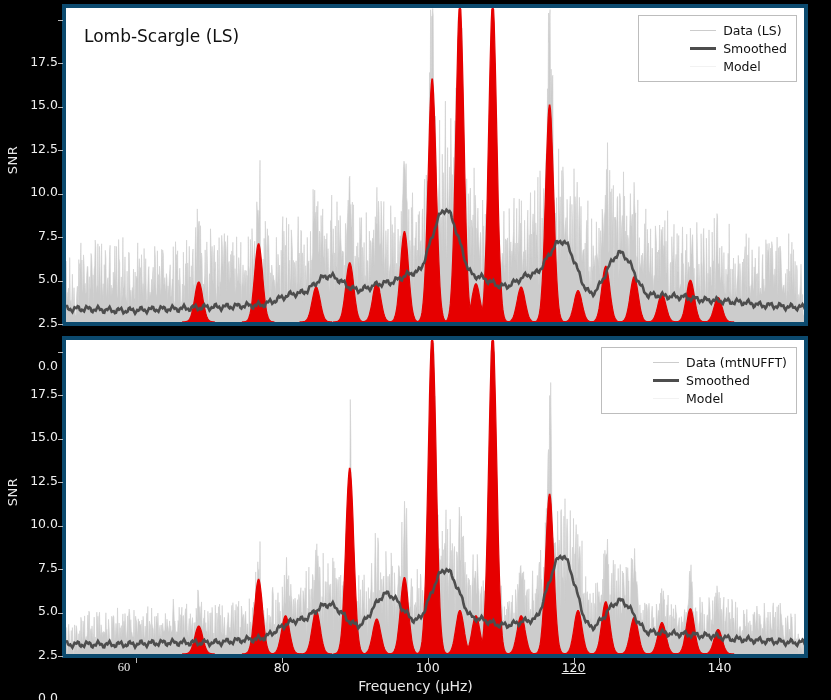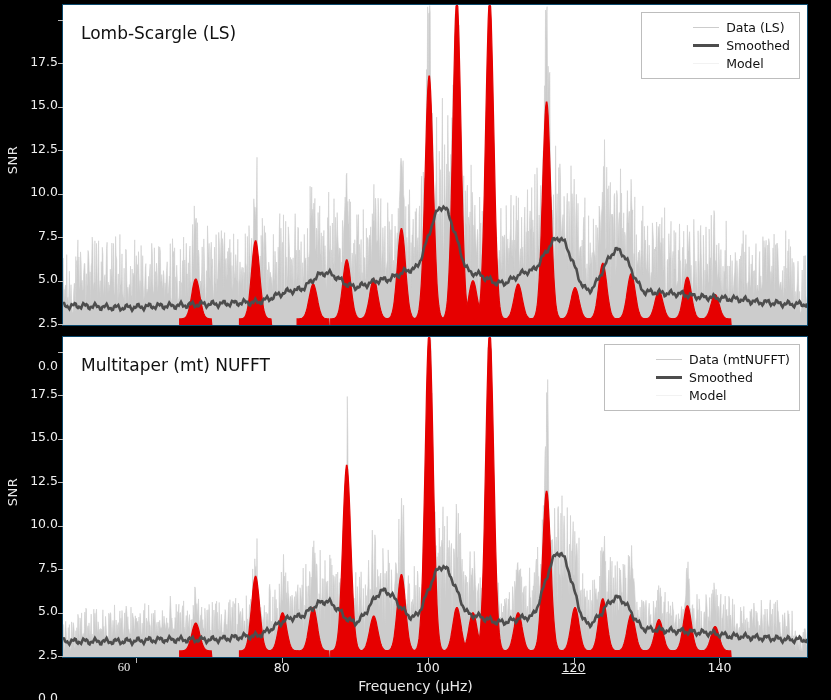--- a/index.html
+++ b/index.html
@@ -1,19 +1,19 @@
 <!DOCTYPE html>
 <html><head>
 <meta charset="utf-8">
 <style>
   html,body{margin:0;padding:0;background:#000;}
   body{width:831px;height:700px;overflow:hidden;font-family:"DejaVu Sans","Liberation Sans",sans-serif;}
   .fig{position:relative;width:831px;height:700px;background:#000;}
 
-  .panel{position:absolute;background:#fff;border:1px solid #0c4a6e;box-sizing:border-box;}
+  .panel{position:absolute;background:#fff;border:4px solid #0c4a6e;box-sizing:border-box;}
   #panel-top{left:62px;top:4px;width:746px;height:322px;}
   #panel-bottom{left:62px;top:336px;width:746px;height:322px;}
 
   .plotarea{position:absolute;inset:0;overflow:hidden;}
 
   .panel-title{position:absolute;left:18px;top:18px;font-size:17px;color:#111;z-index:6;}
 
   
   .ylabel{position:absolute;left:2px;top:50%;transform:translateY(-50%) rotate(-90deg);
           transform-origin:center;font-size:13px;color:#e8e8e8;letter-spacing:.5px;}
@@ -111,21 +111,20 @@
             <path d="M 496.0 320 L 496.0 313.9 L 496.6 313.9 L 497.2 313.9 L 497.8 313.8 L 498.3 313.8 L 498.9 313.7 L 499.5 313.6 L 500.1 313.4 L 500.7 313.1 L 501.3 312.7 L 501.8 312.2 L 502.4 311.5 L 503.0 310.5 L 503.6 309.2 L 504.2 307.6 L 504.8 305.6 L 505.3 303.2 L 505.9 300.4 L 506.5 297.2 L 507.1 293.7 L 507.7 289.9 L 508.3 286.1 L 508.8 282.3 L 509.4 278.8 L 510.0 275.7 L 510.6 273.2 L 511.2 271.5 L 511.8 270.5 L 512.3 270.5 L 512.9 271.5 L 513.5 273.2 L 514.1 275.7 L 514.7 278.8 L 515.3 282.3 L 515.8 286.1 L 516.4 289.9 L 517.0 293.7 L 517.6 297.2 L 518.2 300.4 L 518.8 303.2 L 519.3 305.6 L 519.9 307.6 L 520.5 309.2 L 521.1 310.5 L 521.7 311.5 L 522.3 312.2 L 522.8 312.7 L 523.4 313.1 L 524.0 313.4 L 524.6 313.6 L 525.2 313.7 L 525.8 313.8 L 526.3 313.8 L 526.9 313.9 L 527.5 313.9 L 528.1 320 Z" fill="#e60000" stroke="#e60000" stroke-width="1.2"></path>
             <path d="M 523.7 320 L 523.7 313.9 L 524.3 313.9 L 524.9 313.9 L 525.5 313.8 L 526.1 313.8 L 526.6 313.7 L 527.2 313.5 L 527.8 313.3 L 528.4 313.0 L 529.0 312.5 L 529.6 311.9 L 530.1 311.0 L 530.7 309.8 L 531.3 308.3 L 531.9 306.3 L 532.5 303.9 L 533.1 301.0 L 533.6 297.7 L 534.2 293.8 L 534.8 289.6 L 535.4 285.1 L 536.0 280.5 L 536.6 276.0 L 537.1 271.8 L 537.7 268.1 L 538.3 265.1 L 538.9 263.0 L 539.5 261.9 L 540.1 261.9 L 540.6 263.0 L 541.2 265.1 L 541.8 268.1 L 542.4 271.8 L 543.0 276.0 L 543.6 280.5 L 544.1 285.1 L 544.7 289.6 L 545.3 293.8 L 545.9 297.7 L 546.5 301.0 L 547.1 303.9 L 547.6 306.3 L 548.2 308.3 L 548.8 309.8 L 549.4 311.0 L 550.0 311.9 L 550.6 312.5 L 551.1 313.0 L 551.7 313.3 L 552.3 313.5 L 552.9 313.7 L 553.5 313.8 L 554.1 313.8 L 554.6 313.9 L 555.2 313.9 L 555.8 320 Z" fill="#e60000" stroke="#e60000" stroke-width="1.2"></path>
             <path d="M 552.2 320 L 552.2 313.9 L 552.7 313.9 L 553.3 313.9 L 553.9 313.8 L 554.5 313.8 L 555.1 313.7 L 555.7 313.6 L 556.2 313.5 L 556.8 313.3 L 557.4 312.9 L 558.0 312.5 L 558.6 311.9 L 559.2 311.0 L 559.8 310.0 L 560.3 308.6 L 560.9 306.9 L 561.5 304.9 L 562.1 302.5 L 562.7 299.9 L 563.3 296.9 L 563.8 293.8 L 564.4 290.6 L 565.0 287.4 L 565.6 284.4 L 566.2 281.8 L 566.8 279.7 L 567.3 278.3 L 567.9 277.5 L 568.5 277.5 L 569.1 278.3 L 569.7 279.7 L 570.3 281.8 L 570.8 284.4 L 571.4 287.4 L 572.0 290.6 L 572.6 293.8 L 573.2 296.9 L 573.8 299.9 L 574.3 302.5 L 574.9 304.9 L 575.5 306.9 L 576.1 308.6 L 576.7 310.0 L 577.3 311.0 L 577.8 311.9 L 578.4 312.5 L 579.0 312.9 L 579.6 313.3 L 580.2 313.5 L 580.8 313.6 L 581.3 313.7 L 581.9 313.8 L 582.5 313.8 L 583.1 313.9 L 583.7 313.9 L 584.3 320 Z" fill="#e60000" stroke="#e60000" stroke-width="1.2"></path>
             <path d="M 579.9 320 L 579.9 313.9 L 580.5 313.9 L 581.0 313.9 L 581.6 313.9 L 582.2 313.8 L 582.8 313.8 L 583.4 313.7 L 584.0 313.5 L 584.6 313.4 L 585.1 313.1 L 585.7 312.7 L 586.3 312.2 L 586.9 311.4 L 587.5 310.5 L 588.1 309.4 L 588.6 307.9 L 589.2 306.2 L 589.8 304.2 L 590.4 301.9 L 591.0 299.3 L 591.6 296.6 L 592.1 293.9 L 592.7 291.2 L 593.3 288.6 L 593.9 286.4 L 594.5 284.6 L 595.1 283.3 L 595.6 282.7 L 596.2 282.7 L 596.8 283.3 L 597.4 284.6 L 598.0 286.4 L 598.6 288.6 L 599.1 291.2 L 599.7 293.9 L 600.3 296.6 L 600.9 299.3 L 601.5 301.9 L 602.1 304.2 L 602.6 306.2 L 603.2 307.9 L 603.8 309.4 L 604.4 310.5 L 605.0 311.4 L 605.6 312.2 L 606.1 312.7 L 606.7 313.1 L 607.3 313.4 L 607.9 313.5 L 608.5 313.7 L 609.1 313.8 L 609.6 313.8 L 610.2 313.9 L 610.8 313.9 L 611.4 313.9 L 612.0 320 Z" fill="#e60000" stroke="#e60000" stroke-width="1.2"></path>
             <path d="M 608.3 320 L 608.3 313.9 L 608.9 313.9 L 609.5 313.9 L 610.1 313.8 L 610.7 313.8 L 611.2 313.7 L 611.8 313.6 L 612.4 313.4 L 613.0 313.1 L 613.6 312.7 L 614.2 312.1 L 614.7 311.4 L 615.3 310.4 L 615.9 309.0 L 616.5 307.3 L 617.1 305.3 L 617.7 302.8 L 618.2 299.8 L 618.8 296.5 L 619.4 292.9 L 620.0 289.0 L 620.6 285.0 L 621.2 281.1 L 621.8 277.4 L 622.3 274.2 L 622.9 271.6 L 623.5 269.8 L 624.1 268.8 L 624.7 268.8 L 625.3 269.8 L 625.8 271.6 L 626.4 274.2 L 627.0 277.4 L 627.6 281.1 L 628.2 285.0 L 628.8 289.0 L 629.3 292.9 L 629.9 296.5 L 630.5 299.8 L 631.1 302.8 L 631.7 305.3 L 632.3 307.3 L 632.8 309.0 L 633.4 310.4 L 634.0 311.4 L 634.6 312.1 L 635.2 312.7 L 635.8 313.1 L 636.3 313.4 L 636.9 313.6 L 637.5 313.7 L 638.1 313.8 L 638.7 313.8 L 639.3 313.9 L 639.8 313.9 L 640.4 320 Z" fill="#e60000" stroke="#e60000" stroke-width="1.2"></path>
             <path d="M 636.0 320 L 636.0 313.9 L 636.6 313.9 L 637.2 313.9 L 637.8 313.9 L 638.4 313.8 L 639.0 313.8 L 639.5 313.7 L 640.1 313.6 L 640.7 313.5 L 641.3 313.3 L 641.9 313.0 L 642.5 312.5 L 643.0 312.0 L 643.6 311.3 L 644.2 310.4 L 644.8 309.3 L 645.4 307.9 L 646.0 306.3 L 646.6 304.5 L 647.1 302.6 L 647.7 300.5 L 648.3 298.3 L 648.9 296.2 L 649.5 294.3 L 650.1 292.5 L 650.6 291.1 L 651.2 290.1 L 651.8 289.6 L 652.4 289.6 L 653.0 290.1 L 653.6 291.1 L 654.1 292.5 L 654.7 294.3 L 655.3 296.2 L 655.9 298.3 L 656.5 300.5 L 657.1 302.6 L 657.6 304.5 L 658.2 306.3 L 658.8 307.9 L 659.4 309.3 L 660.0 310.4 L 660.6 311.3 L 661.1 312.0 L 661.7 312.5 L 662.3 313.0 L 662.9 313.3 L 663.5 313.5 L 664.1 313.6 L 664.6 313.7 L 665.2 313.8 L 665.8 313.8 L 666.4 313.9 L 667.0 313.9 L 667.6 313.9 L 668.1 320 Z" fill="#e60000" stroke="#e60000" stroke-width="1.2"></path>
           </g>
           <path d="M 0.0 301.4 L 1.1 301.5 L 2.1 304.4 L 3.2 305.2 L 4.3 304.5 L 5.3 306.1 L 6.4 307.6 L 7.4 305.4 L 8.5 302.8 L 9.6 303.4 L 10.6 303.6 L 11.7 301.7 L 12.8 302.2 L 13.8 305.6 L 14.9 306.5 L 15.9 305.1 L 17.0 305.8 L 18.1 306.8 L 19.1 304.3 L 20.2 301.6 L 21.3 302.6 L 22.3 303.7 L 23.4 302.6 L 24.4 303.4 L 25.5 306.6 L 26.6 307.3 L 27.6 305.1 L 28.7 304.9 L 29.8 305.5 L 30.8 303.2 L 31.9 300.9 L 32.9 302.6 L 34.0 304.6 L 35.1 304.0 L 36.1 304.5 L 37.2 307.2 L 38.3 307.3 L 39.3 304.4 L 40.4 303.5 L 41.5 304.3 L 42.5 302.7 L 43.6 301.0 L 44.6 303.2 L 45.7 305.8 L 46.8 305.3 L 47.8 305.1 L 48.9 307.0 L 50.0 306.6 L 51.0 303.3 L 52.1 302.3 L 53.1 303.6 L 54.2 302.9 L 55.3 301.8 L 56.3 304.3 L 57.4 307.0 L 58.5 306.1 L 59.5 305.0 L 60.6 306.1 L 61.6 305.5 L 62.7 302.1 L 63.8 301.4 L 64.8 303.4 L 65.9 303.6 L 67.0 302.9 L 68.0 305.1 L 69.1 307.5 L 70.1 305.9 L 71.2 303.9 L 72.3 304.4 L 73.3 303.9 L 74.4 301.0 L 75.5 300.8 L 76.5 303.5 L 77.6 304.3 L 78.7 303.5 L 79.7 305.1 L 80.8 306.8 L 81.8 304.7 L 82.9 302.0 L 84.0 302.4 L 85.0 302.5 L 86.1 300.4 L 87.2 300.7 L 88.2 304.0 L 89.3 305.0 L 90.3 303.7 L 91.4 304.4 L 92.5 305.5 L 93.5 303.0 L 94.6 300.2 L 95.7 301.0 L 96.7 302.0 L 97.8 300.8 L 98.8 301.4 L 99.9 304.7 L 101.0 305.5 L 102.0 303.5 L 103.1 303.3 L 104.2 304.0 L 105.2 301.8 L 106.3 299.3 L 107.3 300.7 L 108.4 302.6 L 109.5 302.0 L 110.5 302.5 L 111.6 305.3 L 112.7 305.7 L 113.7 302.9 L 114.8 302.0 L 115.9 302.8 L 116.9 301.1 L 118.0 299.2 L 119.0 301.2 L 120.1 303.8 L 121.2 303.4 L 122.2 303.2 L 123.3 305.3 L 124.4 305.1 L 125.4 301.8 L 126.5 300.7 L 127.5 301.9 L 128.6 301.1 L 129.7 299.9 L 130.7 302.2 L 131.8 305.0 L 132.9 304.3 L 133.9 303.3 L 135.0 304.6 L 136.0 304.0 L 137.1 300.7 L 138.2 299.8 L 139.2 301.7 L 140.3 301.9 L 141.4 301.1 L 142.4 303.3 L 143.5 305.9 L 144.5 304.6 L 145.6 302.7 L 146.7 303.3 L 147.7 302.8 L 148.8 299.9 L 149.9 299.4 L 150.9 302.1 L 152.0 302.9 L 153.1 302.1 L 154.1 303.7 L 155.2 305.6 L 156.2 303.6 L 157.3 300.9 L 158.4 301.3 L 159.4 301.3 L 160.5 299.0 L 161.6 299.0 L 162.6 302.1 L 163.7 303.2 L 164.7 301.9 L 165.8 302.6 L 166.9 303.8 L 167.9 301.4 L 169.0 298.4 L 170.1 298.9 L 171.1 299.8 L 172.2 298.3 L 173.2 298.7 L 174.3 301.9 L 175.4 302.8 L 176.4 300.8 L 177.5 300.6 L 178.6 301.4 L 179.6 299.0 L 180.7 296.3 L 181.7 297.4 L 182.8 299.2 L 183.9 298.5 L 184.9 298.9 L 186.0 301.8 L 187.1 302.3 L 188.1 299.6 L 189.2 298.7 L 190.3 299.5 L 191.3 297.7 L 192.4 295.5 L 193.4 297.1 L 194.5 299.4 L 195.6 298.8 L 196.6 298.3 L 197.7 300.1 L 198.8 299.7 L 199.8 296.0 L 200.9 294.3 L 201.9 294.8 L 203.0 293.4 L 204.1 291.4 L 205.1 293.0 L 206.2 295.2 L 207.3 294.0 L 208.3 292.4 L 209.4 293.0 L 210.4 292.0 L 211.5 287.9 L 212.6 286.1 L 213.6 287.2 L 214.7 286.6 L 215.8 285.0 L 216.8 286.6 L 217.9 288.7 L 218.9 287.0 L 220.0 284.5 L 221.1 284.6 L 222.1 283.7 L 223.2 280.2 L 224.3 279.0 L 225.3 281.1 L 226.4 281.6 L 227.5 280.5 L 228.5 281.9 L 229.6 283.9 L 230.6 282.0 L 231.7 279.2 L 232.8 279.5 L 233.8 279.6 L 234.9 277.2 L 236.0 276.9 L 237.0 279.7 L 238.1 280.6 L 239.1 279.0 L 240.2 279.3 L 241.3 280.2 L 242.3 277.3 L 243.4 273.7 L 244.5 273.4 L 245.5 273.4 L 246.6 271.2 L 247.6 270.6 L 248.7 273.1 L 249.8 273.5 L 250.8 270.9 L 251.9 270.1 L 253.0 270.2 L 254.0 267.3 L 255.1 263.8 L 256.1 264.2 L 257.2 265.4 L 258.3 264.3 L 259.3 264.3 L 260.4 267.0 L 261.5 267.6 L 262.5 265.1 L 263.6 264.2 L 264.7 265.2 L 265.7 263.9 L 266.8 262.1 L 267.8 264.3 L 268.9 267.6 L 270.0 268.1 L 271.0 268.9 L 272.1 272.2 L 273.2 273.5 L 274.2 271.4 L 275.3 271.2 L 276.3 273.4 L 277.4 273.6 L 278.5 273.1 L 279.5 276.3 L 280.6 280.4 L 281.7 281.0 L 282.7 281.2 L 283.8 283.6 L 284.8 284.2 L 285.9 281.7 L 287.0 281.0 L 288.0 283.3 L 289.1 283.7 L 290.2 283.0 L 291.2 285.3 L 292.3 288.2 L 293.3 287.1 L 294.4 284.9 L 295.5 284.9 L 296.5 283.7 L 297.6 279.7 L 298.7 277.6 L 299.7 278.7 L 300.8 278.2 L 301.9 275.9 L 302.9 276.1 L 304.0 276.8 L 305.0 273.6 L 306.1 269.4 L 307.2 268.0 L 308.2 266.3 L 309.3 262.3 L 310.4 260.3 L 311.4 261.8 L 312.5 261.7 L 313.5 259.4 L 314.6 259.1 L 315.7 259.7 L 316.7 256.8 L 317.8 253.1 L 318.9 252.9 L 319.9 253.3 L 321.0 251.7 L 322.0 251.9 L 323.1 255.5 L 324.2 257.4 L 325.2 256.5 L 326.3 257.3 L 327.4 259.3 L 328.4 258.2 L 329.5 256.4 L 330.5 258.4 L 331.6 261.4 L 332.7 262.0 L 333.7 263.7 L 334.8 268.2 L 335.9 270.6 L 336.9 269.7 L 338.0 270.2 L 339.1 272.4 L 340.1 272.0 L 341.2 270.7 L 342.2 273.3 L 343.3 276.9 L 344.4 277.6 L 345.4 278.4 L 346.5 281.5 L 347.6 282.5 L 348.6 279.9 L 349.7 278.7 L 350.7 279.5 L 351.8 278.1 L 352.9 275.6 L 353.9 276.4 L 355.0 278.0 L 356.1 276.0 L 357.1 273.4 L 358.2 272.8 L 359.2 270.5 L 360.3 264.8 L 361.4 260.7 L 362.4 259.6 L 363.5 256.8 L 364.6 253.0 L 365.6 252.2 L 366.7 252.5 L 367.7 249.2 L 368.8 244.9 L 369.9 243.2 L 370.9 240.6 L 372.0 235.4 L 373.1 232.3 L 374.1 232.8 L 375.2 232.2 L 376.3 230.2 L 377.3 231.1 L 378.4 233.1 L 379.4 231.7 L 380.5 229.4 L 381.6 230.3 L 382.6 231.3 L 383.7 230.0 L 384.8 230.9 L 385.8 235.6 L 386.9 239.0 L 387.9 240.2 L 389.0 243.5 L 390.1 247.8 L 391.1 248.5 L 392.2 248.1 L 393.3 251.0 L 394.3 254.3 L 395.4 255.4 L 396.4 257.9 L 397.5 263.7 L 398.6 267.7 L 399.6 268.6 L 400.7 270.8 L 401.8 274.0 L 402.8 273.8 L 403.9 272.3 L 404.9 274.1 L 406.0 276.7 L 407.1 276.6 L 408.1 277.1 L 409.2 280.2 L 410.3 281.5 L 411.3 279.5 L 412.4 278.8 L 413.5 279.8 L 414.5 278.3 L 415.6 276.0 L 416.6 277.4 L 417.7 280.2 L 418.8 280.3 L 419.8 280.6 L 420.9 283.5 L 422.0 284.5 L 423.0 282.1 L 424.1 281.0 L 425.1 282.3 L 426.2 281.6 L 427.3 280.0 L 428.3 282.0 L 429.4 285.3 L 430.5 285.5 L 431.5 285.0 L 432.6 287.0 L 433.6 287.3 L 434.7 284.3 L 435.8 282.8 L 436.8 284.2 L 437.9 284.1 L 439.0 282.8 L 440.0 284.6 L 441.1 287.6 L 442.1 287.0 L 443.2 285.3 L 444.3 285.9 L 445.3 285.6 L 446.4 282.3 L 447.5 280.7 L 448.5 282.5 L 449.6 283.0 L 450.7 281.9 L 451.7 283.3 L 452.8 285.8 L 453.8 284.5 L 454.9 281.7 L 456.0 281.7 L 457.0 281.5 L 458.1 278.7 L 459.2 277.7 L 460.2 280.2 L 461.3 281.5 L 462.3 280.5 L 463.4 281.4 L 464.5 283.4 L 465.5 281.7 L 466.6 278.7 L 467.7 278.6 L 468.7 278.6 L 469.8 275.8 L 470.8 274.1 L 471.9 275.4 L 473.0 274.9 L 474.0 271.1 L 475.1 268.6 L 476.2 266.9 L 477.2 261.9 L 478.3 255.5 L 479.3 252.5 L 480.4 250.5 L 481.5 246.1 L 482.5 242.7 L 483.6 242.3 L 484.7 240.4 L 485.7 235.1 L 486.8 231.2 L 487.9 229.1 L 488.9 224.7 L 490.0 219.5 L 491.0 218.3 L 492.1 218.8 L 493.2 217.2 L 494.2 216.1 L 495.3 218.1 L 496.4 219.0 L 497.4 216.7 L 498.5 216.2 L 499.5 218.5 L 500.6 219.3 L 501.7 219.4 L 502.7 223.5 L 503.8 229.4 L 504.9 232.5 L 505.9 235.3 L 507.0 240.7 L 508.0 244.8 L 509.1 245.5 L 510.2 247.6 L 511.2 252.7 L 512.3 256.4 L 513.4 258.8 L 514.4 264.3 L 515.5 271.0 L 516.5 274.1 L 517.6 275.7 L 518.7 279.5 L 519.7 282.0 L 520.8 281.1 L 521.9 281.3 L 522.9 284.5 L 524.0 286.2 L 525.1 285.6 L 526.1 287.2 L 527.2 289.8 L 528.2 288.6 L 529.3 285.6 L 530.4 285.1 L 531.4 284.3 L 532.5 280.6 L 533.6 278.4 L 534.6 279.8 L 535.7 280.0 L 536.7 277.9 L 537.8 277.6 L 538.9 278.4 L 539.9 275.6 L 541.0 271.2 L 542.1 269.8 L 543.1 269.0 L 544.2 265.8 L 545.2 264.1 L 546.3 266.0 L 547.4 266.7 L 548.4 264.6 L 549.5 263.9 L 550.6 264.7 L 551.6 262.4 L 552.7 258.9 L 553.7 258.8 L 554.8 260.2 L 555.9 259.5 L 556.9 259.8 L 558.0 263.6 L 559.1 266.1 L 560.1 265.3 L 561.2 265.7 L 562.3 268.0 L 563.3 267.7 L 564.4 266.3 L 565.4 268.6 L 566.5 272.5 L 567.6 273.9 L 568.6 275.5 L 569.7 279.9 L 570.8 282.8 L 571.8 281.9 L 572.9 282.0 L 573.9 284.4 L 575.0 284.7 L 576.1 283.8 L 577.1 286.3 L 578.2 290.3 L 579.3 291.3 L 580.3 291.5 L 581.4 294.0 L 582.4 294.9 L 583.5 292.0 L 584.6 290.2 L 585.6 291.3 L 586.7 291.1 L 587.8 289.6 L 588.8 291.2 L 589.9 294.5 L 590.9 294.5 L 592.0 293.2 L 593.1 294.3 L 594.1 294.5 L 595.2 291.5 L 596.3 289.9 L 597.3 291.7 L 598.4 292.5 L 599.5 291.6 L 600.5 293.3 L 601.6 296.4 L 602.6 295.9 L 603.7 293.7 L 604.8 294.1 L 605.8 294.3 L 606.9 291.6 L 608.0 290.4 L 609.0 292.9 L 610.1 294.4 L 611.1 293.7 L 612.2 294.8 L 613.3 297.2 L 614.3 296.1 L 615.4 293.2 L 616.5 293.1 L 617.5 293.7 L 618.6 291.8 L 619.6 291.2 L 620.7 294.2 L 621.8 296.2 L 622.8 295.2 L 623.9 295.6 L 625.0 297.4 L 626.0 295.9 L 627.1 292.8 L 628.1 292.8 L 629.2 294.3 L 630.3 293.3 L 631.3 293.2 L 632.4 296.3 L 633.5 298.3 L 634.5 296.7 L 635.6 296.1 L 636.7 297.2 L 637.7 295.7 L 638.8 292.6 L 639.8 293.1 L 640.9 295.3 L 642.0 295.1 L 643.0 294.9 L 644.1 297.7 L 645.2 299.2 L 646.2 296.9 L 647.3 295.5 L 648.3 296.4 L 649.4 295.4 L 650.5 293.1 L 651.5 294.3 L 652.6 297.4 L 653.7 297.7 L 654.7 297.4 L 655.8 299.5 L 656.8 300.5 L 657.9 297.8 L 659.0 296.0 L 660.0 297.2 L 661.1 297.1 L 662.2 295.5 L 663.2 297.1 L 664.3 300.5 L 665.3 300.8 L 666.4 299.6 L 667.5 300.8 L 668.5 301.2 L 669.6 298.1 L 670.7 296.2 L 671.7 297.8 L 672.8 298.5 L 673.9 297.4 L 674.9 299.0 L 676.0 302.1 L 677.0 301.9 L 678.1 299.8 L 679.2 300.1 L 680.2 300.4 L 681.3 297.7 L 682.4 296.3 L 683.4 298.7 L 684.5 300.3 L 685.5 299.6 L 686.6 300.8 L 687.7 303.4 L 688.7 302.6 L 689.8 299.8 L 690.9 299.7 L 691.9 300.3 L 693.0 298.4 L 694.0 297.5 L 695.1 300.4 L 696.2 302.5 L 697.2 301.6 L 698.3 301.9 L 699.4 303.8 L 700.4 302.4 L 701.5 299.1 L 702.5 299.0 L 703.6 300.2 L 704.7 299.2 L 705.7 298.8 L 706.8 301.9 L 707.9 304.0 L 708.9 302.6 L 710.0 302.1 L 711.1 303.3 L 712.1 301.9 L 713.2 298.8 L 714.2 299.1 L 715.3 301.3 L 716.4 301.1 L 717.4 301.0 L 718.5 303.8 L 719.6 305.5 L 720.6 303.5 L 721.7 302.0 L 722.7 302.9 L 723.8 301.8 L 724.9 299.3 L 725.9 300.1 L 727.0 303.0 L 728.1 303.2 L 729.1 302.7 L 730.2 304.8 L 731.2 305.8 L 732.3 303.1 L 733.4 301.0 L 734.4 301.9 L 735.5 301.6 L 736.6 299.7 L 737.6 300.9 L 738.7 304.2 L 739.7 304.5 L 740.8 303.3 L 741.9 304.5 L 742.9 304.9 L 744.0 301.9" fill="none" stroke="#4d4d4d" stroke-width="2.6"></path>
         </svg>
     </div>
-    <div class="panel-title">Multitaper (mt) NUFFT</div>
 
     <div class="legend">
       <div class="row">
         <span class="swatch sw-data"></span>
         <span>Data (mtNUFFT)</span>
       </div>
       <div class="row">
         <span class="swatch sw-smooth"></span>
         <span>Smoothed</span>
       </div>

